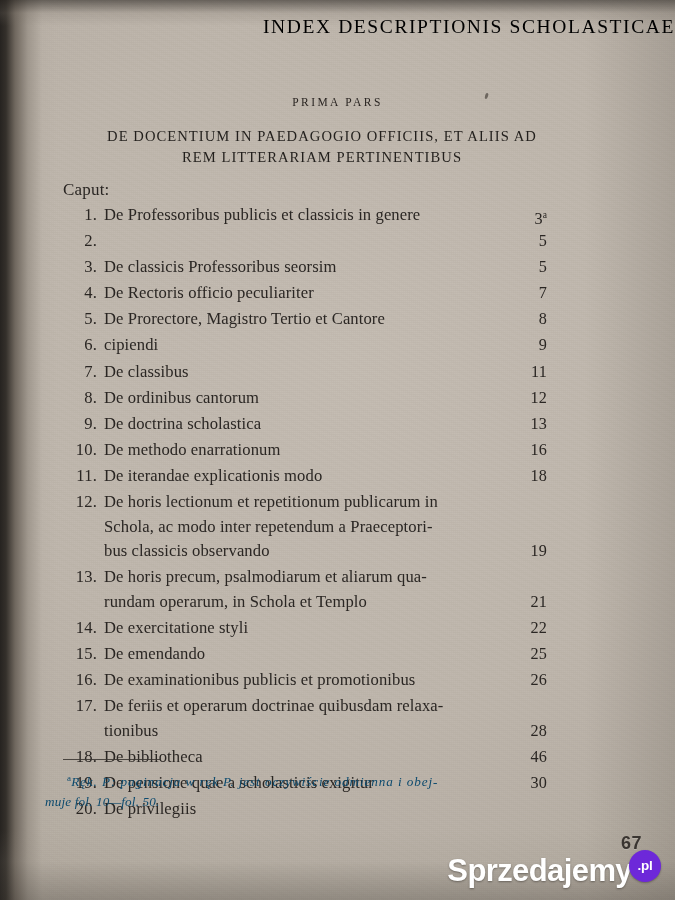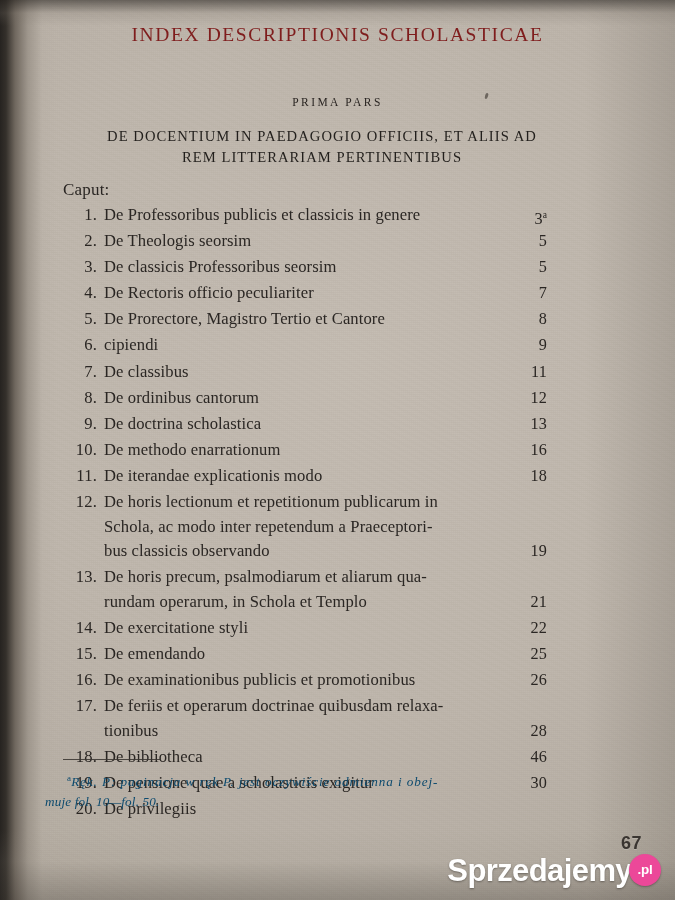--- a/index.html
+++ b/index.html
@@ -75,25 +75,25 @@
   .content {
     position: absolute;
     left: 0; top: 0;
     width: 675px;
     height: 900px;
   }
 
   .doc-title {
     position: absolute;
     left: 0; right: 0;
-    top: 24px;
-    text-align: center;
+    top: 16px;
+    text-align: right;
     font-size: 19.5px;
     letter-spacing: 1.6px;
-    color: #7f1d1d;
+    color: #000000;
   }
   .part-label {
     position: absolute;
     left: 0; right: 0;
     top: 96px;
     text-align: center;
     font-size: 11.5px;
     letter-spacing: 2.4px;
     color: #2a2522;
   }
@@ -212,40 +212,40 @@
     letter-spacing: .5px;
     text-shadow: 0 1px 0 rgba(255,255,255,.18);
   }
 
   
   .watermark {
     position: absolute;
     right: 14px;
     bottom: 14px;
     display: flex;
-    align-items: flex-end;
+    align-items: center;
     font-family: "Liberation Sans", sans-serif;
     pointer-events: none;
   }
   .wm-text {
     font-size: 31px;
     font-weight: 700;
     color: #ffffff;
     letter-spacing: -.6px;
     text-shadow: 0 1px 2px rgba(40,36,32,.45);
     line-height: 1;
   }
   .wm-dot {
     position: relative;
     margin-left: -3px;
     margin-top: -9px;
     width: 32px;
     height: 32px;
     border-radius: 50%;
-    background: #ec4899;
+    background: #6d28d9;
     box-shadow: 0 1px 2px rgba(40,36,32,.4);
     display: flex;
     align-items: center;
     justify-content: center;
   }
   .wm-dot span {
     font-size: 13.5px;
     font-weight: 700;
     color: #ffffff;
     letter-spacing: -.2px;
@@ -281,21 +281,21 @@
     <div class="toc" id="toc-list">
         <div class="toc-entry">
           <div class="toc-num">1.</div>
           <div class="toc-body">
             <div class="toc-line"><span>De Professoribus publicis et classicis in genere</span><span class="toc-page toc-pagecol"><span>3</span><sup>a</sup></span></div>
           </div>
         </div>
         <div class="toc-entry">
           <div class="toc-num">2.</div>
           <div class="toc-body">
-            <div class="toc-line"><span>De Theologis seorsim</span><span class="toc-page toc-pagecol"><span>5</span></span></div>
+            <div class="toc-line"><span class="toc-page toc-pagecol"><span>5</span></span></div>
           </div>
         </div>
         <div class="toc-entry">
           <div class="toc-num">3.</div>
           <div class="toc-body">
             <div class="toc-line"><span>De classicis Professoribus seorsim</span><span class="toc-page toc-pagecol"><span>5</span></span></div>
           </div>
         </div>
         <div class="toc-entry">
           <div class="toc-num">4.</div>

